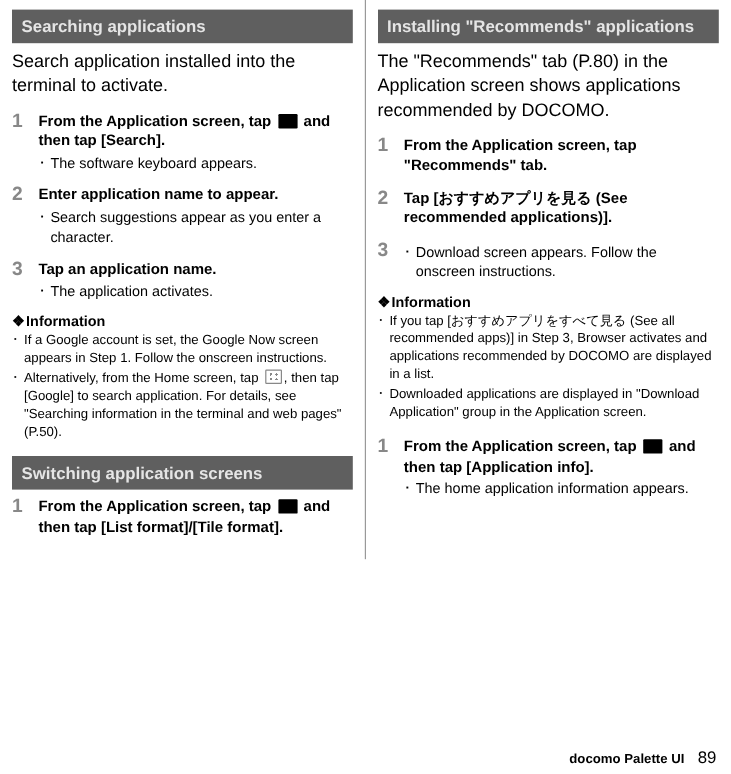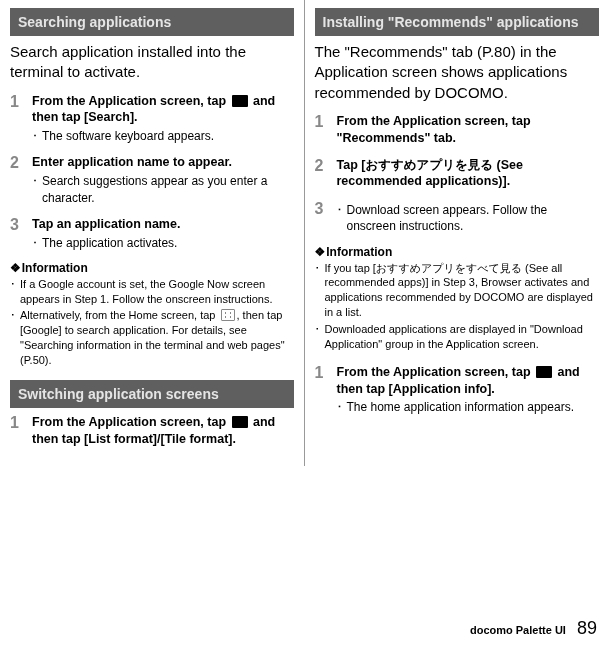--- a/index.html
+++ b/index.html
@@ -113,21 +113,21 @@
         radial-gradient(circle at 30% 70%, #888 1px, transparent 1px),
         radial-gradient(circle at 70% 70%, #888 1px, transparent 1px);
     }
     .footer {
       position: absolute;
       bottom: 6px;
       right: 12px;
       font-size: 11px;
     }
     .footer-label { font-weight: bold; margin-right: 8px; text-align: right; }
-    .footer-page { font-size: 18px; }
+    .footer-page { font-size: 14px; }
     .diamond { margin-right: 1px; }
   </style>
 </head>
 <body>
 
 <div class="columns">
 
   <div class="col col-left">
 
     <div class="section-header">Searching applications</div>

